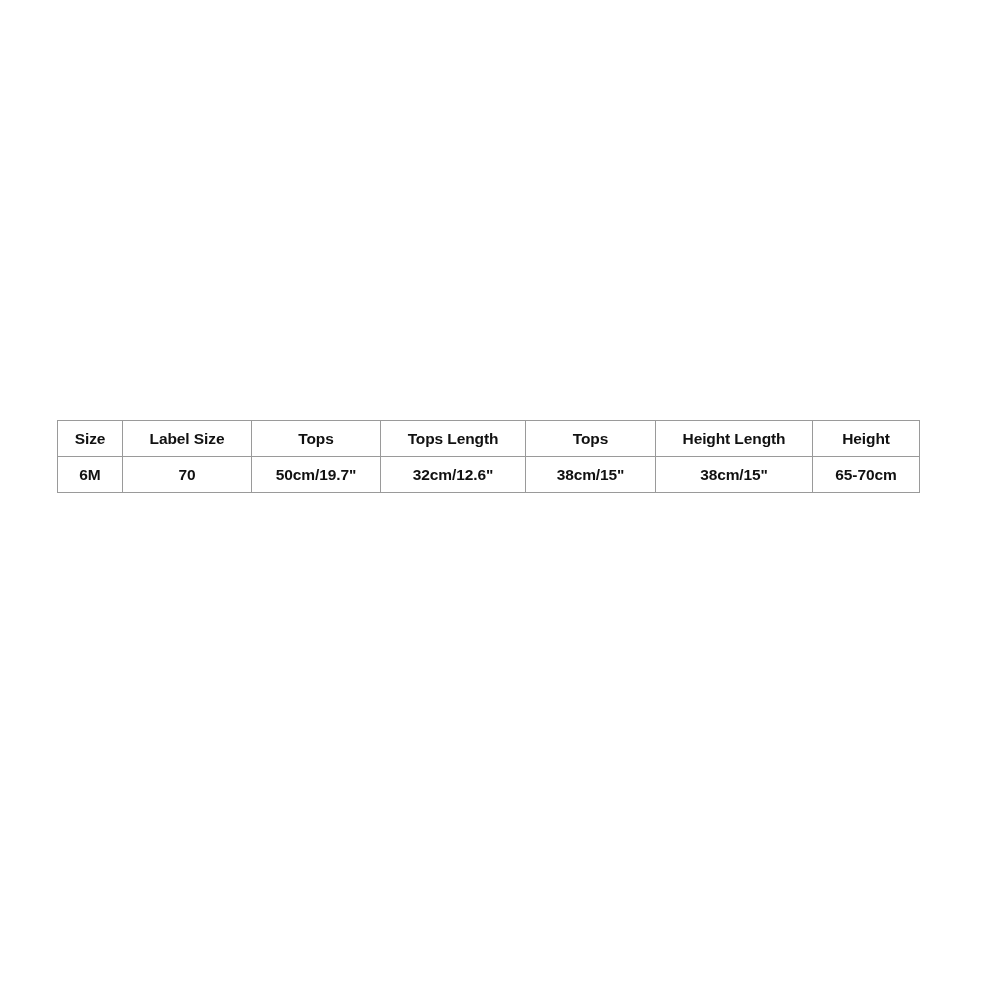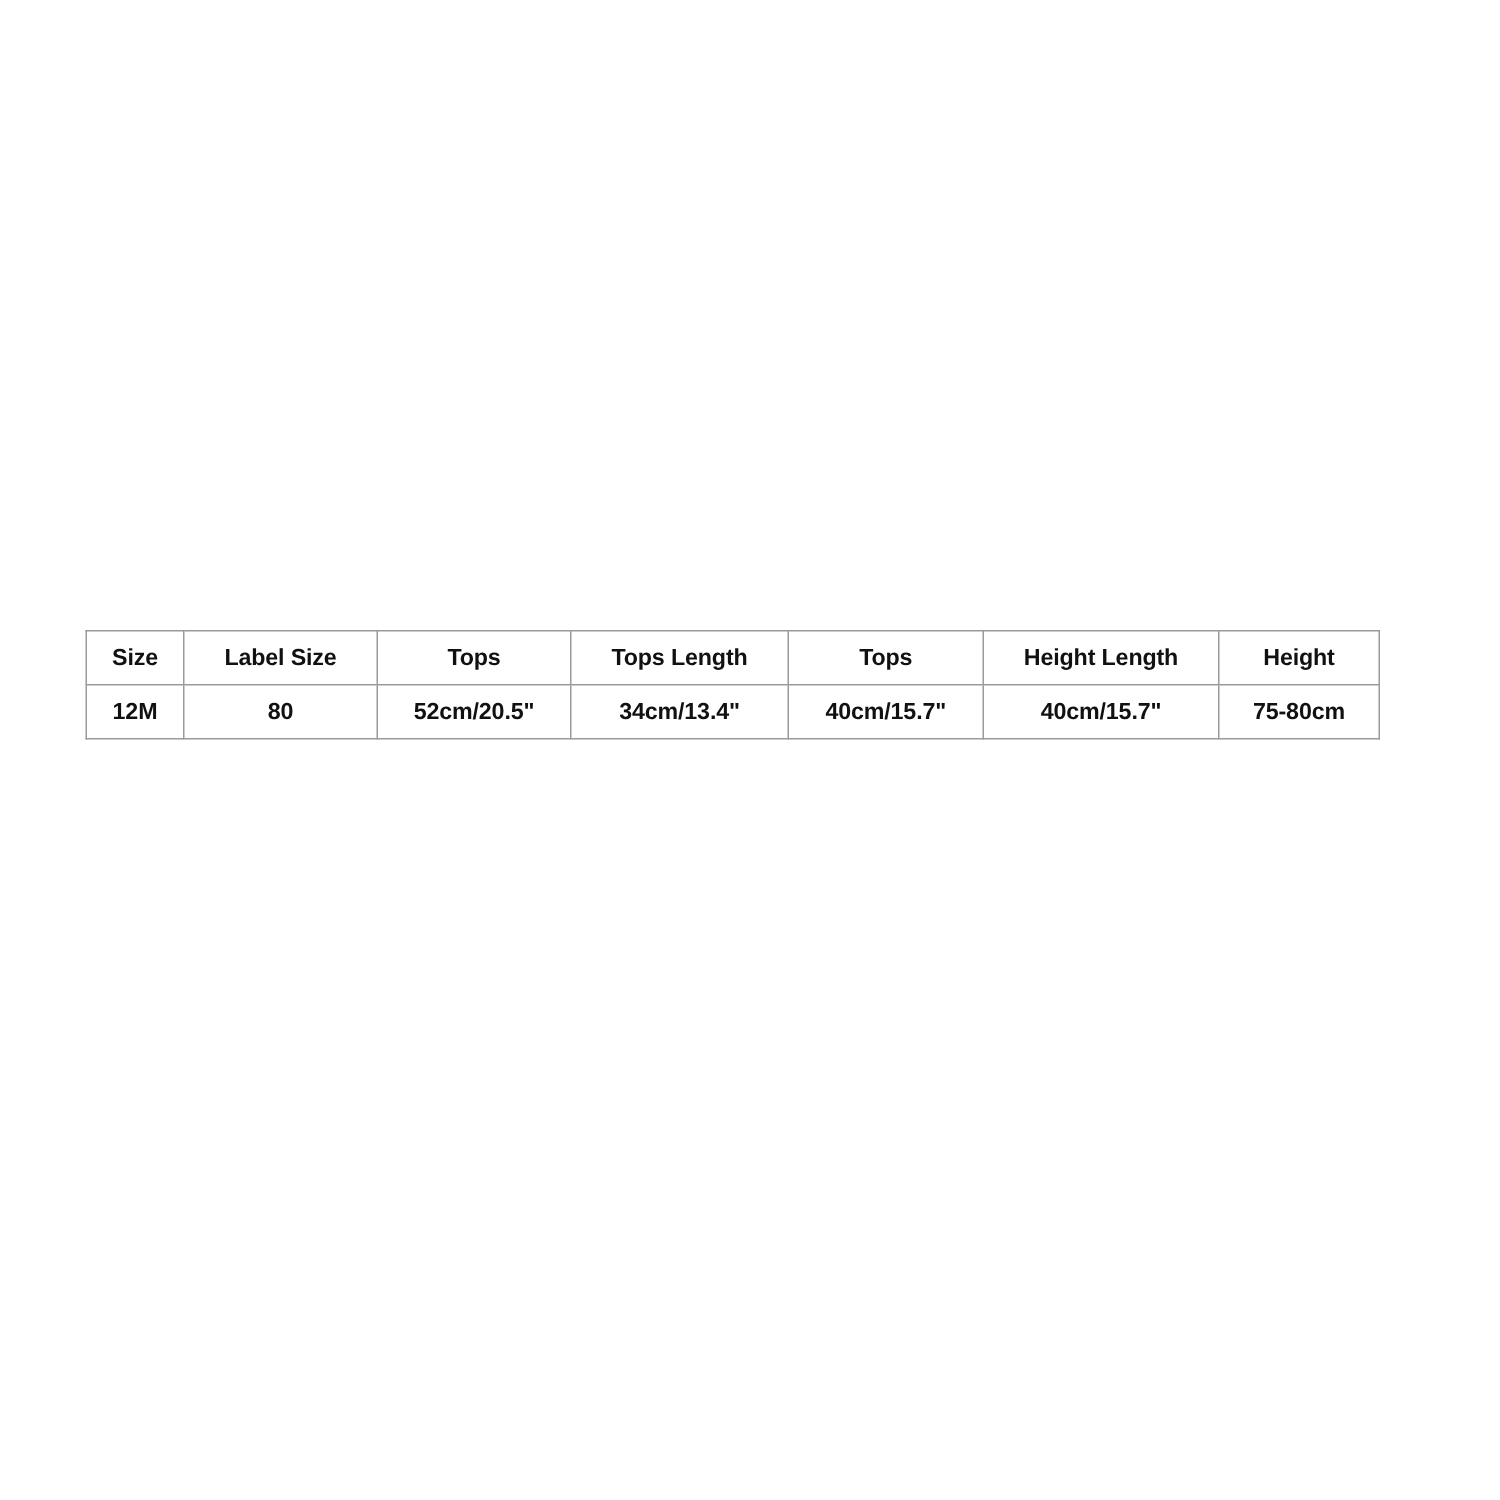--- a/index.html
+++ b/index.html
@@ -78,24 +78,24 @@
           <th>Label Size</th>
           <th>Tops</th>
           <th>Tops Length</th>
           <th>Tops</th>
           <th>Height Length</th>
           <th>Height</th>
         </tr>
       </thead>
       <tbody>
         <tr>
-          <td>12M</td>
-          <td>80</td>
-          <td>52cm/20.5"</td>
-          <td>34cm/13.4"</td>
-          <td>40cm/15.7"</td>
-          <td>40cm/15.7"</td>
-          <td>75-80cm</td>
+          <td>6M</td>
+          <td>70</td>
+          <td>50cm/19.7"</td>
+          <td>32cm/12.6"</td>
+          <td>38cm/15"</td>
+          <td>38cm/15"</td>
+          <td>65-70cm</td>
         </tr>
       </tbody>
     </table>
   </div>
 </div>
 
 </body></html>

